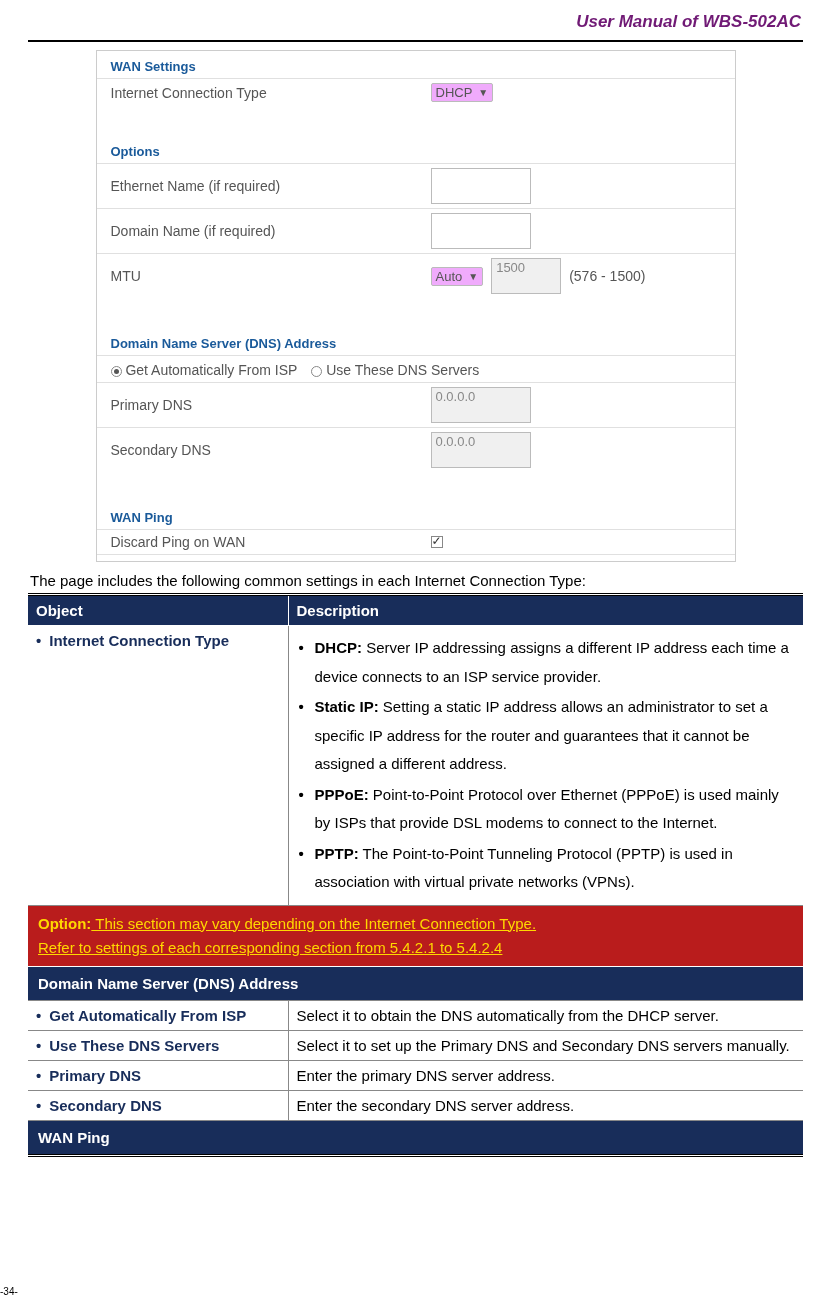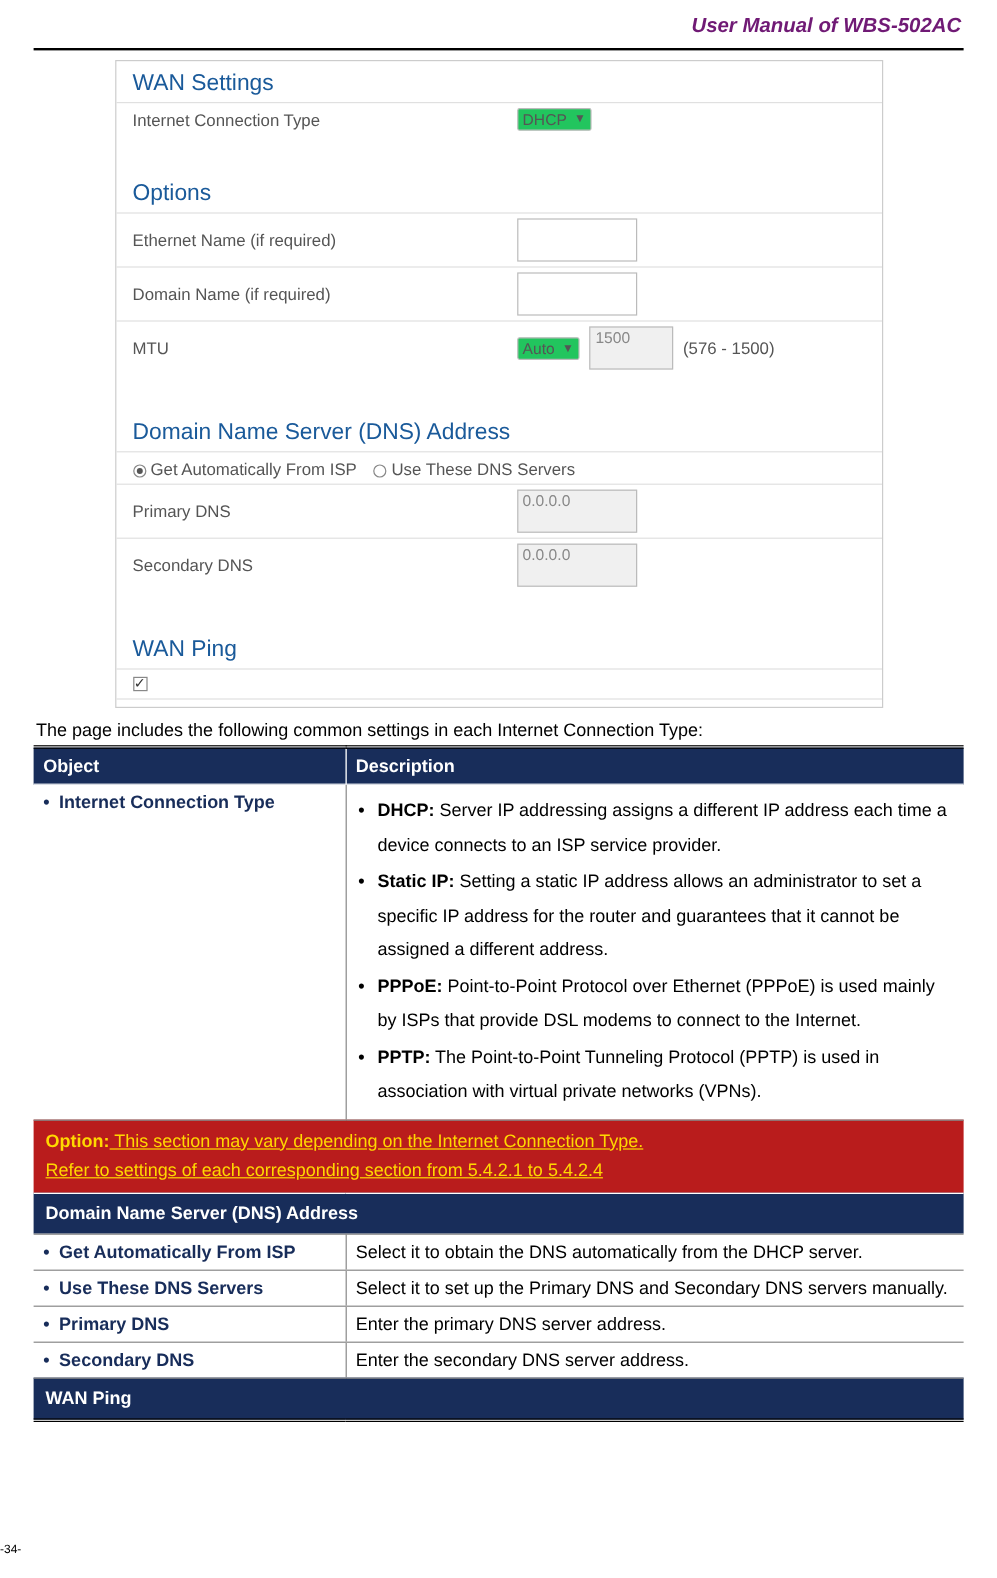--- a/index.html
+++ b/index.html
@@ -35,39 +35,39 @@
     width: 640px;
     margin: 0 auto 10px auto;
     border: 1px solid #ccc;
     background: #fff;
     font-family: Arial, Helvetica, sans-serif;
     font-size: 15px;
     color: #333;
   }
   .screenshot-box .section-title {
     color: #1a5a9a;
-    font-size: 19px;
+    font-size: 13px;
     padding: 8px 12px 4px 14px;
-    font-weight: 400;
+    font-weight: 700;
   }
   .sc-row {
     display: flex;
     align-items: center;
     padding: 4px 14px;
     border-top: 1px solid #e0e0e0;
     font-size: 14px;
     color: #555;
     min-height: 26px;
   }
   .sc-row.no-border { border-top: none; }
   .sc-label { flex: 0 0 320px; }
   .sc-ctrl { flex: 1; display: flex; align-items: center; gap: 8px; }
   .sc-select {
     border: 1px solid #bbb;
-    background: #22c55e;
+    background: #f0abfc;
     padding: 1px 4px;
     font-size: 13px;
     display: inline-flex;
     align-items: center;
     gap: 6px;
     border-radius: 2px;
   }
   .sc-select .caret { font-size: 10px; }
   .sc-input {
     border: 1px solid #bbb;
@@ -259,20 +259,21 @@
     </div>
     <div class="sc-row">
       <div class="sc-label">Secondary DNS</div>
       <div class="sc-ctrl">
           <span class="sc-input disabled">0.0.0.0</span>
         </div>
     </div>
     <div class="spacer"></div>
     <div class="sc-row no-border section-title" style="padding-left:14px;">WAN Ping</div>
     <div class="sc-row" style="border-bottom:1px solid #e0e0e0;">
+      <div class="sc-label">Discard Ping on WAN</div>
       <div class="sc-ctrl">
           <span class="checkbox checked"></span>
         </div>
     </div>
     <div style="height:6px;"></div>
   </div>
 
 
   <div class="intro-line">The page includes the following common settings in each Internet Connection Type:</div>
 

